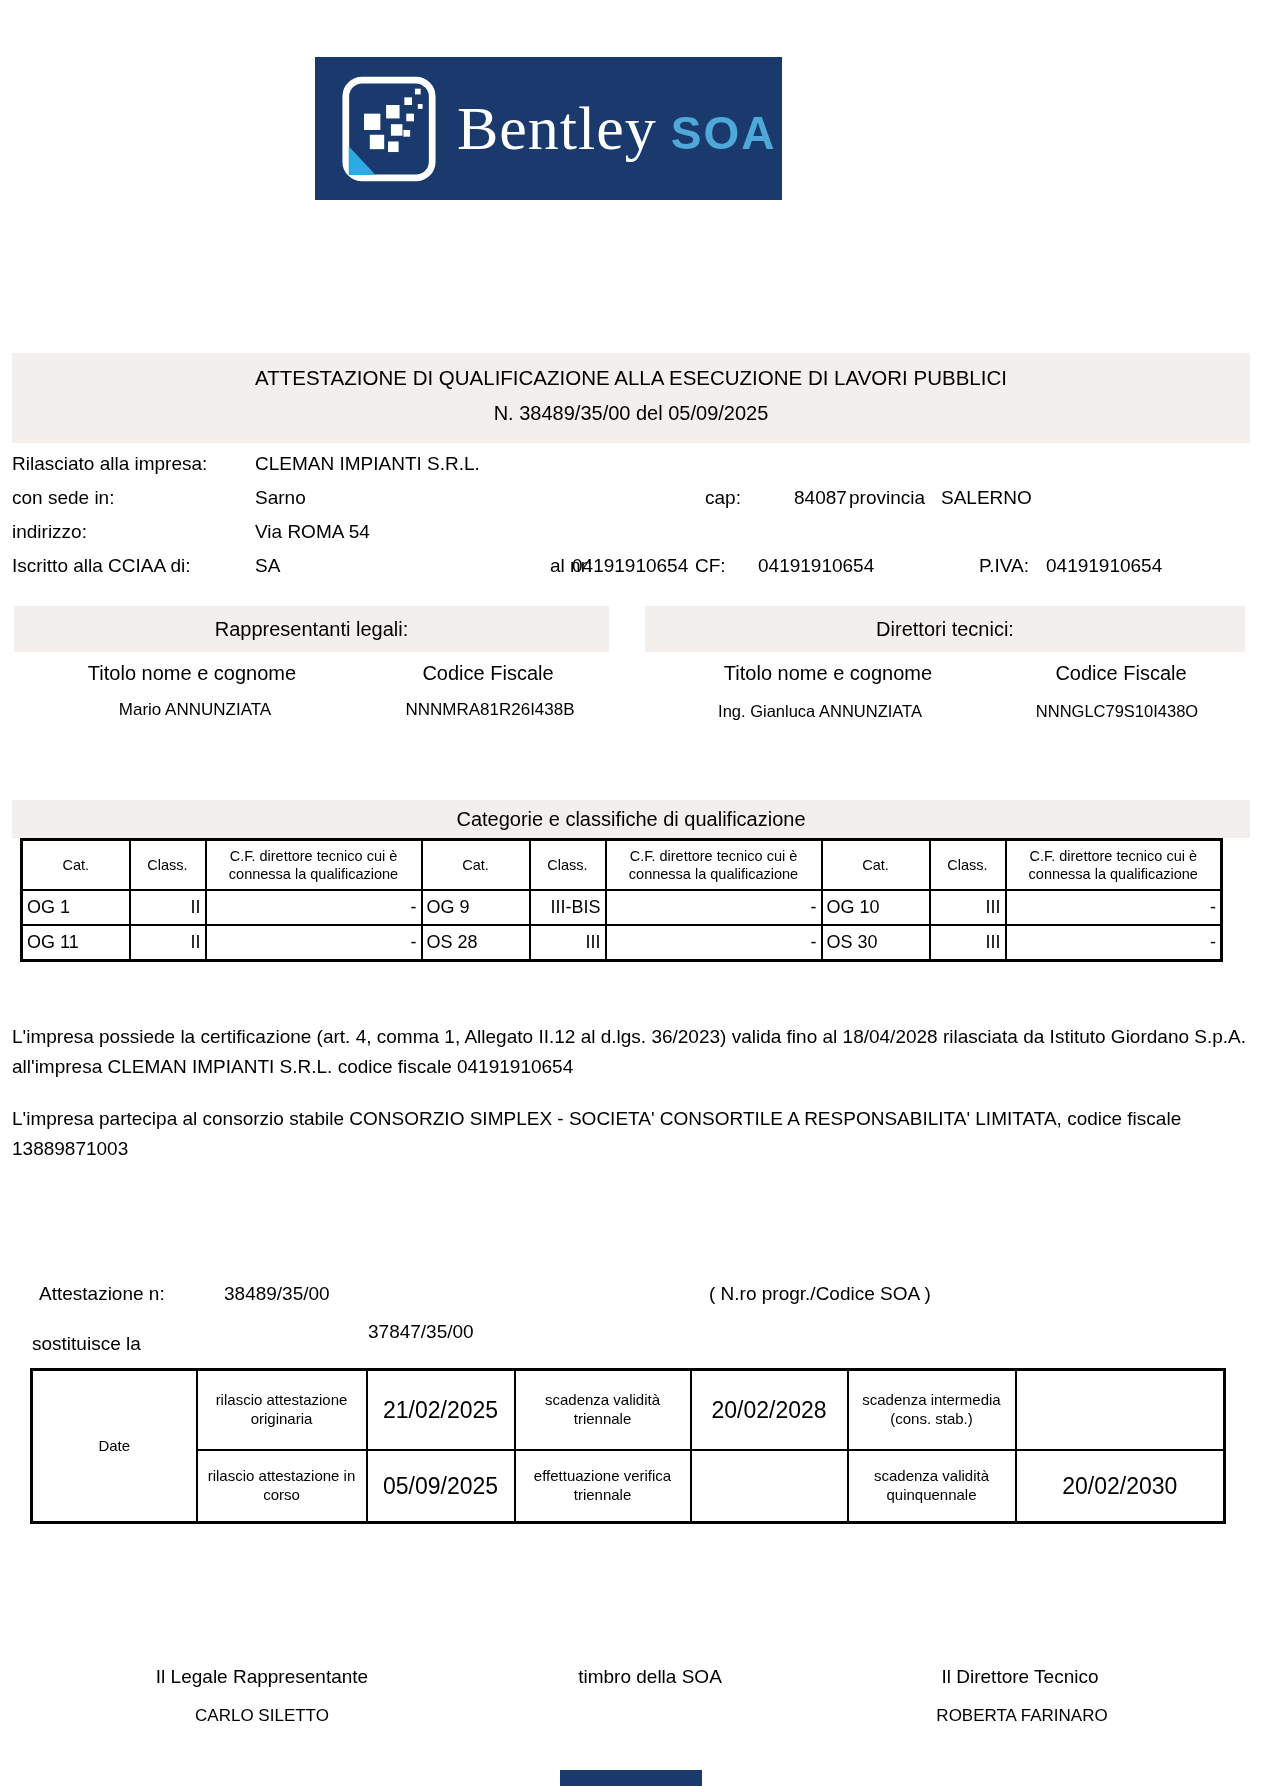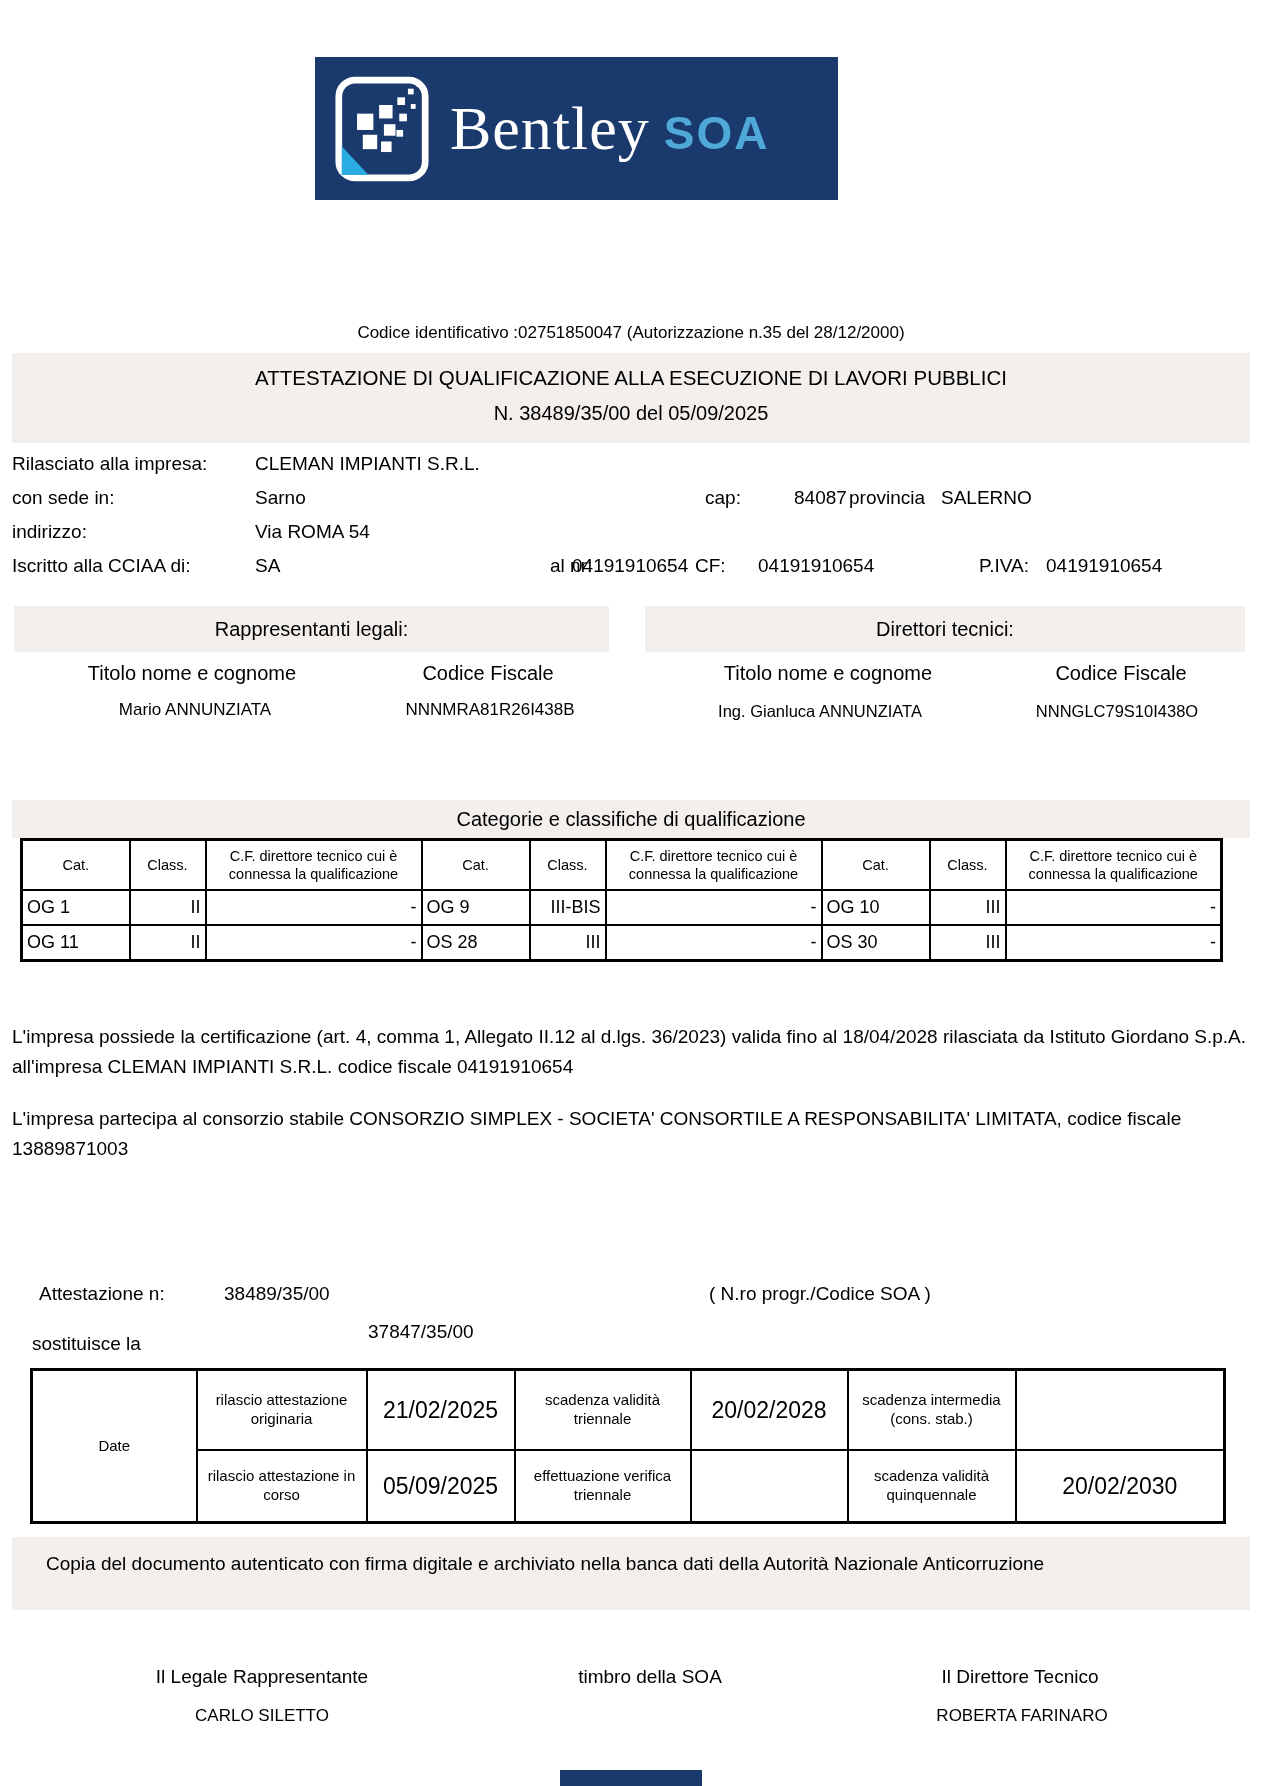--- a/index.html
+++ b/index.html
@@ -5,22 +5,22 @@
   html,body { margin:0; padding:0; background:#fff; }
   .page {
     position:relative; width:1262px; height:1786px; background:#ffffff;
     font-family:"Liberation Sans", sans-serif; color:#000; overflow:hidden;
   }
   .abs { position:absolute; white-space:nowrap; }
   .ctr { position:absolute; transform:translateX(-50%); white-space:nowrap; }
   .band { position:absolute; background:#f2efed; }
 
   
-  .logo-box { position:absolute; left:315px; top:57px; width:523px; height:143px;
-    background:#1a3a6d; display:flex; align-items:center; padding-left:19px; box-sizing:border-box; }
+  .logo-box { position:absolute; left:315px; top:57px; width:467px; height:143px;
+    background:#1a3a6d; display:flex; align-items:center; padding-left:26px; box-sizing:border-box; }
   .logo-brand { font-family:"Liberation Serif", serif; color:#fff; font-size:62px; margin-left:20px; letter-spacing:1px; }
   .logo-suffix { color:#4fa8d8; font-size:46px; font-weight:bold; margin-left:14px; letter-spacing:2px; margin-top:8px; }
 
   .codice { position:absolute; left:12px; top:323px; width:1238px; text-align:center; font-size:17px; }
 
   .title-band { left:12px; top:353px; width:1238px; height:90px; text-align:center; }
   .title-line1 { margin-top:13px; font-size:20.5px; }
   .title-line2 { margin-top:12px; font-size:20px; }
 
   .lbl { font-size:19px; }
@@ -71,21 +71,20 @@
       <rect x="68" y="40" width="8" height="8" fill="#fff"></rect>
       <rect x="65" y="57" width="7" height="7" fill="#fff"></rect>
       <rect x="77" y="14" width="6" height="6" fill="#fff"></rect>
       <rect x="80" y="30" width="5" height="5" fill="#fff"></rect>
       <rect x="86" y="8" width="4" height="4" fill="#fff"></rect>
     </svg>
     <span class="logo-brand">Bentley</span>
     <span class="logo-suffix">SOA</span>
   </div>
 
-  <div class="codice">Codice identificativo :02751850047 (Autorizzazione n.35 del 28/12/2000)</div>
 
   <div class="band title-band">
     <div class="title-line1">ATTESTAZIONE DI QUALIFICAZIONE ALLA ESECUZIONE DI LAVORI PUBBLICI</div>
     <div class="title-line2">N. 38489/35/00 del 05/09/2025</div>
   </div>
 
   <span class="abs lbl" style="left:12px; top:453px;">Rilasciato alla impresa:</span>
   <span class="abs lbl" style="left:255px; top:453px;">CLEMAN IMPIANTI S.R.L.</span>
 
   <span class="abs lbl" style="left:12px; top:487px;">con sede in:</span>
@@ -202,23 +201,20 @@
       <td>rilascio attestazione in corso</td>
       <td class="dateval">05/09/2025</td>
       <td>effettuazione verifica triennale</td>
       <td class="dateval"></td>
       <td>scadenza validità quinquennale</td>
       <td class="dateval">20/02/2030</td>
     </tr>
   </tbody>
     </table>
 
-  <div class="band copy-band">
-    <span class="copy-text">Copia del documento autenticato con firma digitale e archiviato nella banca dati della Autorità Nazionale Anticorruzione</span>
-  </div>
 
   <span class="ctr sig-label" style="left:262px; top:1666px;">Il Legale Rappresentante</span>
   <span class="ctr sig-label" style="left:650px; top:1666px;">timbro della SOA</span>
   <span class="ctr sig-label" style="left:1020px; top:1666px;">Il Direttore Tecnico</span>
   <span class="ctr sig-name" style="left:262px; top:1706px;">CARLO SILETTO</span>
   <span class="ctr sig-name" style="left:1022px; top:1706px;">ROBERTA FARINARO</span>
 
   <div class="bottom-bar"></div>
 
 </div>

